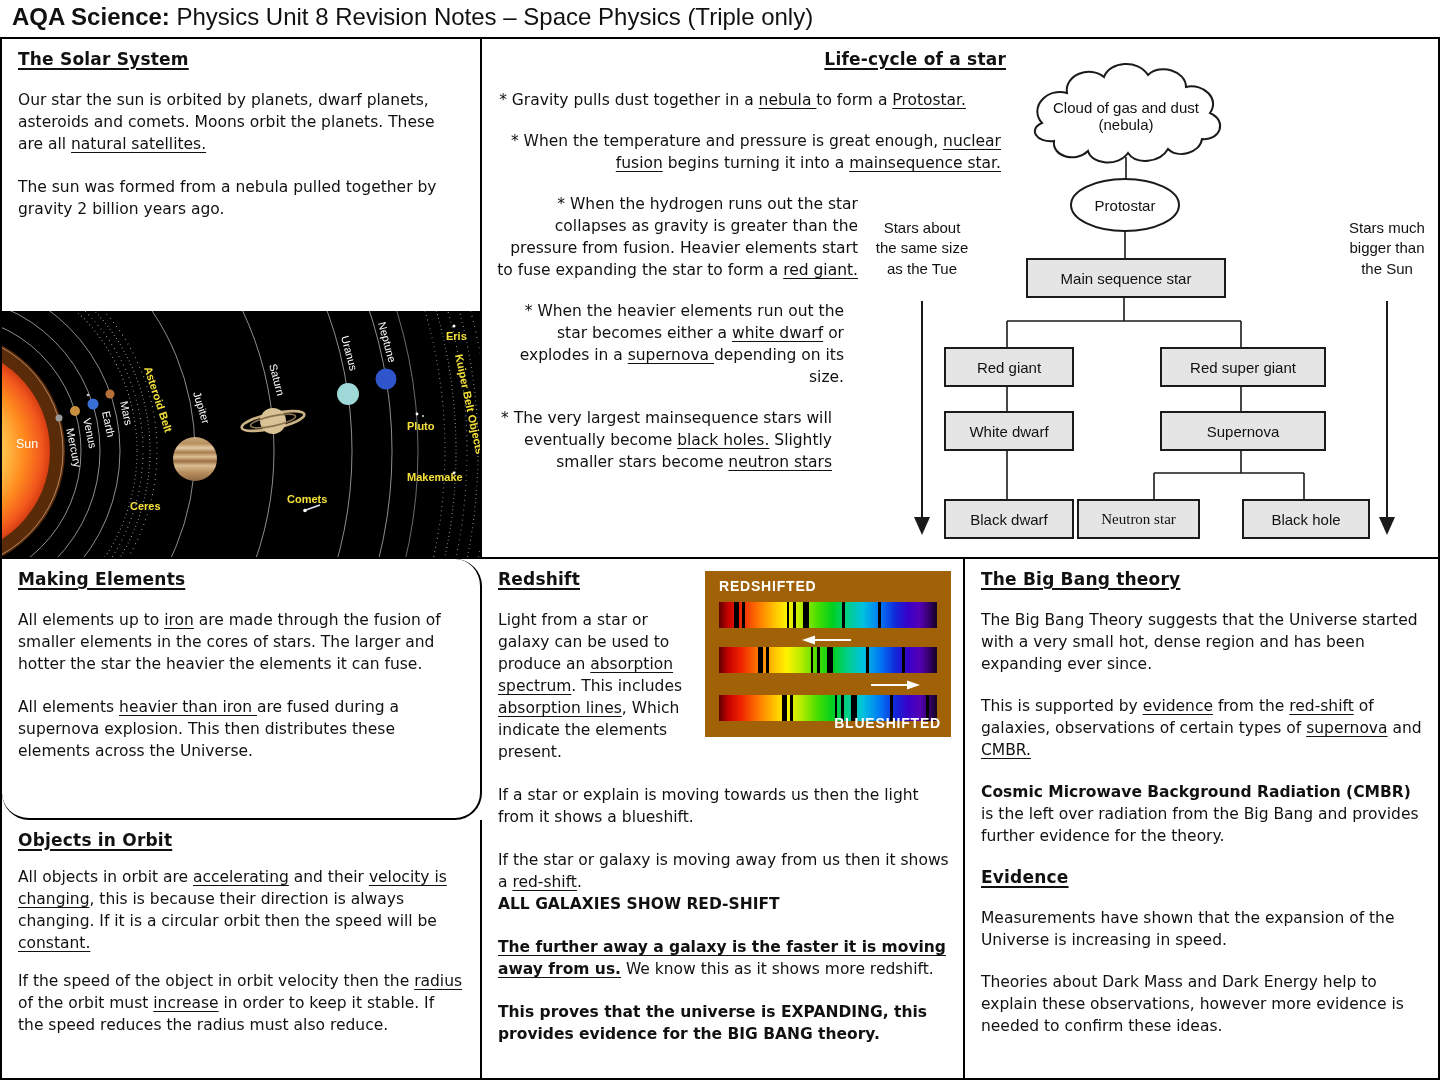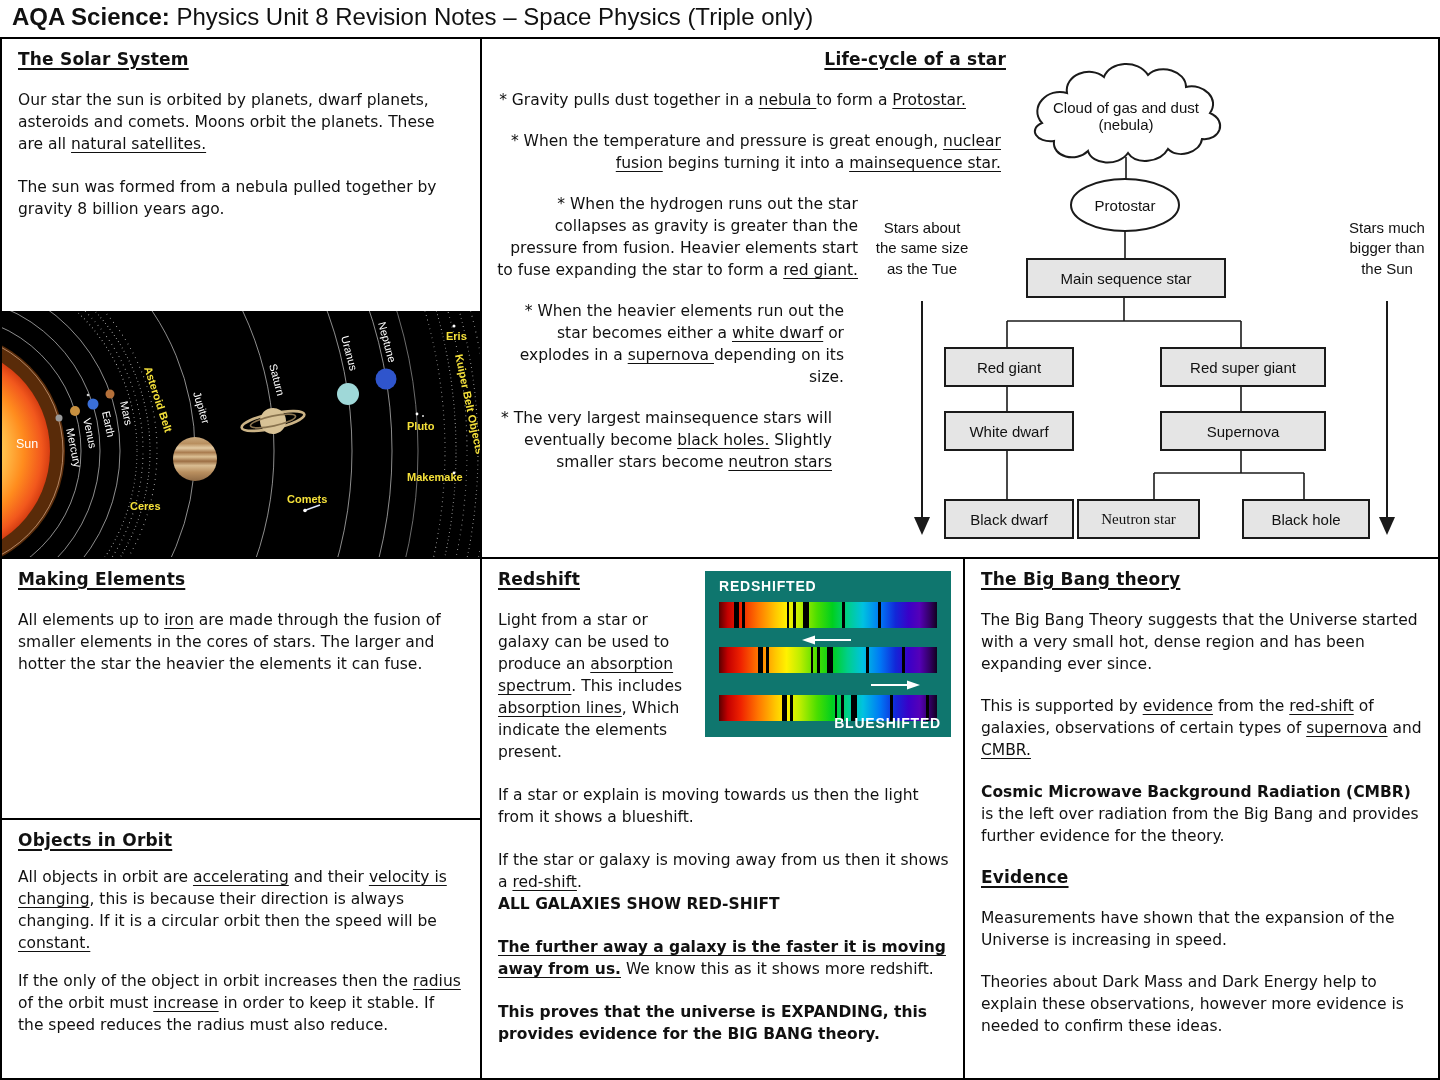--- a/index.html
+++ b/index.html
@@ -9,21 +9,21 @@
   }
   
   .page-header{position:absolute;top:0;left:0;right:0;height:37px;
     font-family:"Liberation Sans",sans-serif;font-size:24px;line-height:34px;padding-left:12px;}
   .page-header .brand{font-weight:bold;}
   
   .main{position:absolute;top:37px;left:0;right:0;bottom:0;border:2px solid #000;}
   .cell{position:absolute;box-sizing:border-box;background:#fff;}
   .cell-solar{left:0;top:0;width:480px;height:520px;border-right:2px solid #000;border-bottom:2px solid #000;}
   .cell-lifecycle{left:480px;top:0;right:0;height:520px;border-bottom:2px solid #000;}
-  .cell-making{left:0;top:520px;width:480px;height:261px;border-right:2px solid #000;border-bottom:2px solid #000;}
+  .cell-making{left:0;top:520px;width:480px;height:261px;border-right:2px solid #000;border-bottom:2px solid #000;border-radius:27px;}
   .cell-orbit{left:0;top:781px;width:480px;bottom:0;border-right:2px solid #000;}
   .cell-redshift{left:480px;top:520px;width:483px;bottom:0;border-right:2px solid #000;}
   .cell-bigbang{left:963px;top:520px;right:0;bottom:0;}
   .pad{padding:10px 16px 0 16px;}
   h2{font-size:17px;font-weight:bold;margin:0 0 20px 0;text-decoration:underline;
      text-underline-offset:3px;text-decoration-thickness:1.6px;letter-spacing:.2px;}
   p{font-size:15.5px;line-height:1.42;margin:0 0 21px 0;}
   .tight{margin-bottom:0;}
   
   .solar-image{position:absolute;left:0;right:0;bottom:0;height:246px;background:#000;overflow:hidden;}
@@ -34,21 +34,21 @@
   
   .fc-svg{position:absolute;left:0;top:0;pointer-events:none;}
   .fc-node{position:absolute;border:2px solid #1a1a1a;background:#e5e5e5;display:flex;align-items:center;
      justify-content:center;font-family:"Liberation Sans",sans-serif;font-size:15px;text-align:center;}
   .fc-float-label{position:absolute;display:flex;align-items:center;justify-content:center;text-align:center;
      font-family:"Liberation Sans",sans-serif;font-size:15px;line-height:1.15;}
   .fc-annot{position:absolute;width:160px;text-align:center;font-family:"Liberation Sans",sans-serif;
      font-size:15px;line-height:1.35;}
   .fc-annot span{display:block;}
   
-  .spectrum{float:right;width:246px;height:166px;margin:2px 0 10px 12px;background:#0f766e;position:relative;}
+  .spectrum{float:right;width:246px;height:166px;margin:2px 0 10px 12px;background:#a16207;position:relative;}
   .spec-label{position:absolute;color:#fff;font-family:"Liberation Sans",sans-serif;font-weight:bold;
      font-size:14px;letter-spacing:.8px;}
   .spec-label.top{top:7px;left:14px;}
   .spec-label.bottom{bottom:6px;right:10px;}
   .spec-bar{position:absolute;left:14px;width:218px;height:26px;
      background:linear-gradient(to right,#5a0000 0%,#c40000 4%,#ef2200 10%,#ff7700 18%,#ffc800 26%,
       #fff200 31%,#bfee00 37%,#4ade00 45%,#00d01e 52%,#00cf8a 59%,#00c2e0 66%,#0077f5 74%,
       #1227d8 81%,#3a00c8 87%,#5500b8 92%,#30005e 97%,#12001f 100%);}
   .spec-bar.b1{top:31px;} .spec-bar.b2{top:76px;} .spec-bar.b3{top:124px;}
   .abs-line{position:absolute;top:0;bottom:0;background:#000;}
@@ -63,21 +63,21 @@
 <div class="page-header">
   <span class="brand">AQA Science:</span><span> Physics Unit 8 Revision Notes – Space Physics (Triple only)</span>
 </div>
 
 <div class="main">
 
   <div class="cell cell-solar">
     <div class="pad">
       <h2>The Solar System</h2>
       <p><span>Our star the sun is orbited by planets, dwarf planets, asteroids and comets.  Moons orbit the planets.  These are all </span><span style="text-decoration: underline; text-underline-offset: 3px;">natural satellites.</span></p>
-      <p><span>The sun was formed from a nebula pulled together by gravity 8 billion years ago.</span></p>
+      <p><span>The sun was formed from a nebula pulled together by gravity 2 billion years ago.</span></p>
     </div>
     <div class="solar-image">
       <svg width="478" height="246" viewBox="0 0 478 246">
         <defs>
           <radialGradient id="sunG" cx="50%" cy="50%" r="50%">
             <stop offset="0%" stop-color="#fffbe8"></stop>
               <stop offset="30%" stop-color="#ffe9a8"></stop>
             <stop offset="55%" stop-color="#ffc24d"></stop>
               <stop offset="75%" stop-color="#ff8c1e"></stop>
             <stop offset="92%" stop-color="#f2581d"></stop>
@@ -232,28 +232,29 @@
       <span>Stars much</span>
       <span>bigger than</span>
       <span>the Sun</span>
     </div>
   </div>
 
   <div class="cell cell-making">
     <div class="pad">
       <h2>Making Elements</h2>
       <p><span>All elements up to </span><span style="text-decoration: underline; text-underline-offset: 3px;">iron</span><span> are made through the fusion of smaller elements in the cores of stars.   The larger and hotter the star the heavier the elements it can fuse.</span></p>
+      <p><span>All elements </span><span style="text-decoration: underline; text-underline-offset: 3px;">heavier than iron </span><span>are fused during a supernova explosion.  This then distributes these elements across the Universe.</span></p>
     </div>
   </div>
 
   <div class="cell cell-orbit">
     <div class="pad orbit-para">
       <h2 style="margin-bottom:16px">Objects in Orbit</h2>
       <p><span>All objects in orbit are </span><span style="text-decoration: underline; text-underline-offset: 3px;">accelerating</span><span> and their </span><span style="text-decoration: underline; text-underline-offset: 3px;">velocity is changing</span><span>, this is because their direction is always changing.  If it is a circular orbit then the speed will be </span><span style="text-decoration: underline; text-underline-offset: 3px;">constant.</span></p>
-      <p><span>If the only of the object in orbit increases then the </span><span style="text-decoration: underline; text-underline-offset: 3px;">radius</span><span> of the orbit must </span><span style="text-decoration: underline; text-underline-offset: 3px;">increase</span><span> in order to keep it stable.  If the speed reduces the radius must also reduce.</span></p>
+      <p><span>If the speed of the object in orbit velocity then the </span><span style="text-decoration: underline; text-underline-offset: 3px;">radius</span><span> of the orbit must </span><span style="text-decoration: underline; text-underline-offset: 3px;">increase</span><span> in order to keep it stable.  If the speed reduces the radius must also reduce.</span></p>
     </div>
   </div>
 
   <div class="cell cell-redshift">
     <div class="pad" style="padding-right:12px;">
       <div class="spectrum">
         <div class="spec-label top">REDSHIFTED</div>
         <div class="spec-bar b1">
             <div class="abs-line" style="left: 7%; width: 2.2%;"></div>
             <div class="abs-line" style="left: 10.5%; width: 1.4%;"></div>

